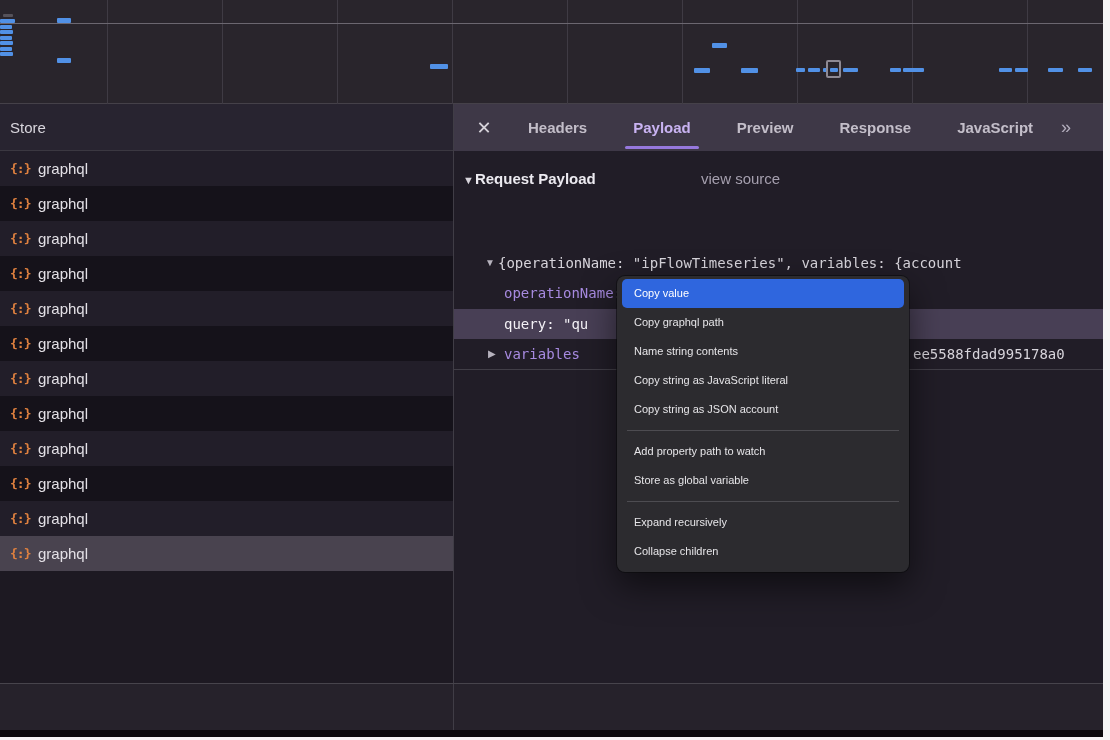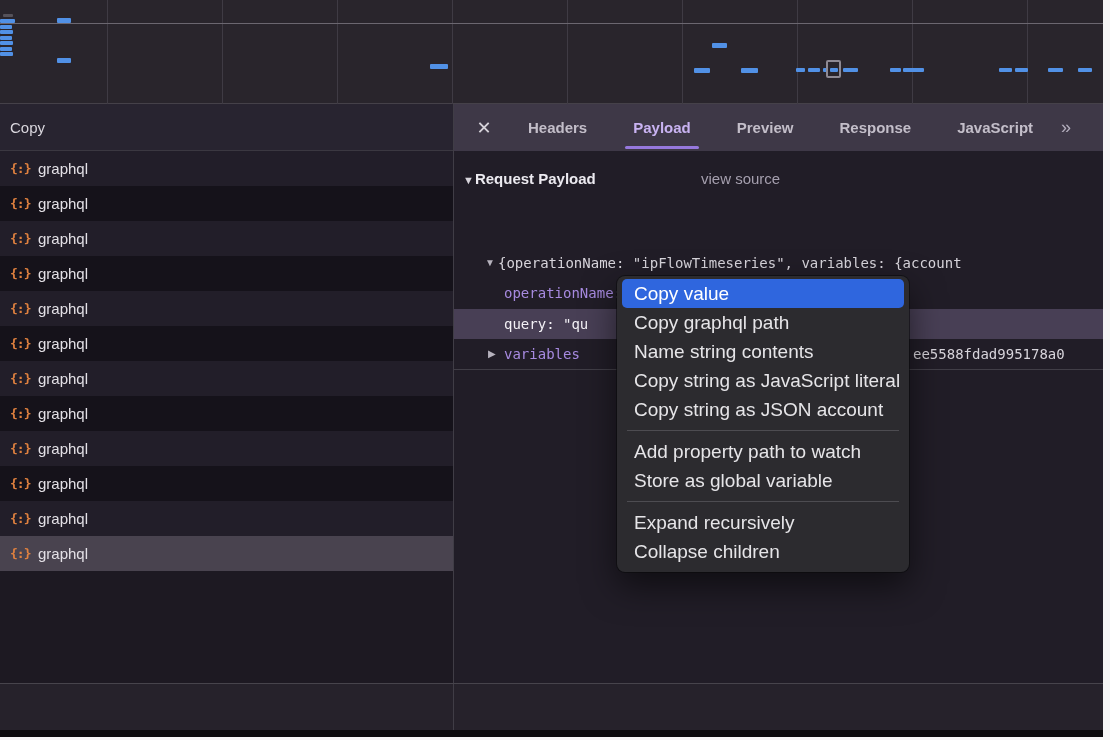--- a/index.html
+++ b/index.html
@@ -50,21 +50,21 @@
   .s { color:#3ec2ce; }
   .plain { color:#d7d4db; }
   #row-query { background:#483f55; color:#f3f1f6; }
   #row-query .k, #row-query .plain { color:#f3f1f6; }
   .frag-right { position:absolute; left:459px; top:0; }
   #tree-border { position:absolute; left:0; top:218px; width:649px; height:1px; background:#413e47; }
 
   
   #context-menu { position:absolute; left:617px; top:276px; width:292px; height:296px; background:#2c2b2f; border-radius:8px; padding-top:3px;
                   box-shadow:0 0 0 1px rgba(10,10,12,.6), 0 14px 34px rgba(0,0,0,.55); z-index:50; }
-  .menu-item { height:29px; line-height:29px; margin:0 5px; padding-left:12px; font-size:19px; color:#e6e5e8; border-radius:5px; white-space:nowrap; }
+  .menu-item { height:29px; line-height:29px; margin:0 5px; padding-left:12px; font-size:11px; color:#e6e5e8; border-radius:5px; white-space:nowrap; }
   .menu-item.highlighted { background:#2f66de; color:#ffffff; }
   .menu-sep { height:1px; background:#4d4c51; margin:6px 10px; }
 </style>
 </head>
 <body>
 
 <div id="screen">
   <div id="content">
 
     <div id="overview">
@@ -100,21 +100,21 @@
         <div class="bar" style="left: 890px; top: 68px; width: 11px; height: 4px;"></div>
         <div class="bar" style="left: 903px; top: 68px; width: 21px; height: 4px;"></div>
         <div class="bar" style="left: 999px; top: 68px; width: 13px; height: 4px;"></div>
         <div class="bar" style="left: 1015px; top: 68px; width: 13px; height: 4px;"></div>
         <div class="bar" style="left: 1048px; top: 68px; width: 15px; height: 4px;"></div>
         <div class="bar" style="left: 1078px; top: 68px; width: 14px; height: 4px;"></div>
         <div id="overview-marker" style="left: 826px; top: 60px; width: 15px; height: 18px;"></div>
       </div>
 
     <div id="left-panel">
-      <div id="name-header">Copy</div>
+      <div id="name-header">Store</div>
       <div id="request-list">
           <div class="req-row">
             <span class="req-icon">{:}</span>
             <span class="req-label">graphql</span>
           </div>
           <div class="req-row alt">
             <span class="req-icon">{:}</span>
             <span class="req-label">graphql</span>
           </div>
           <div class="req-row">

